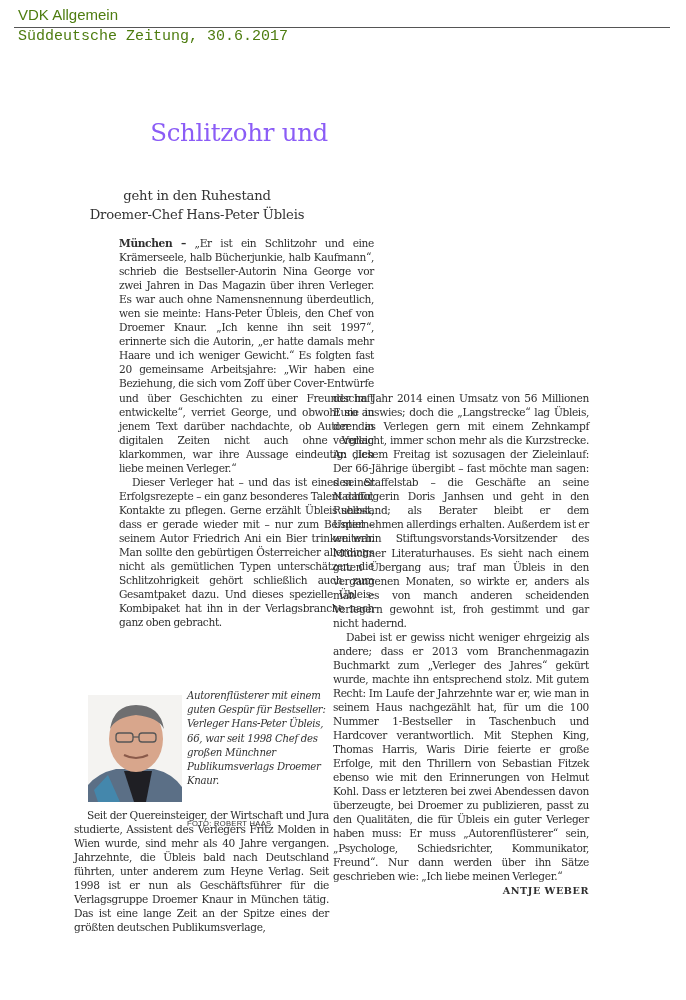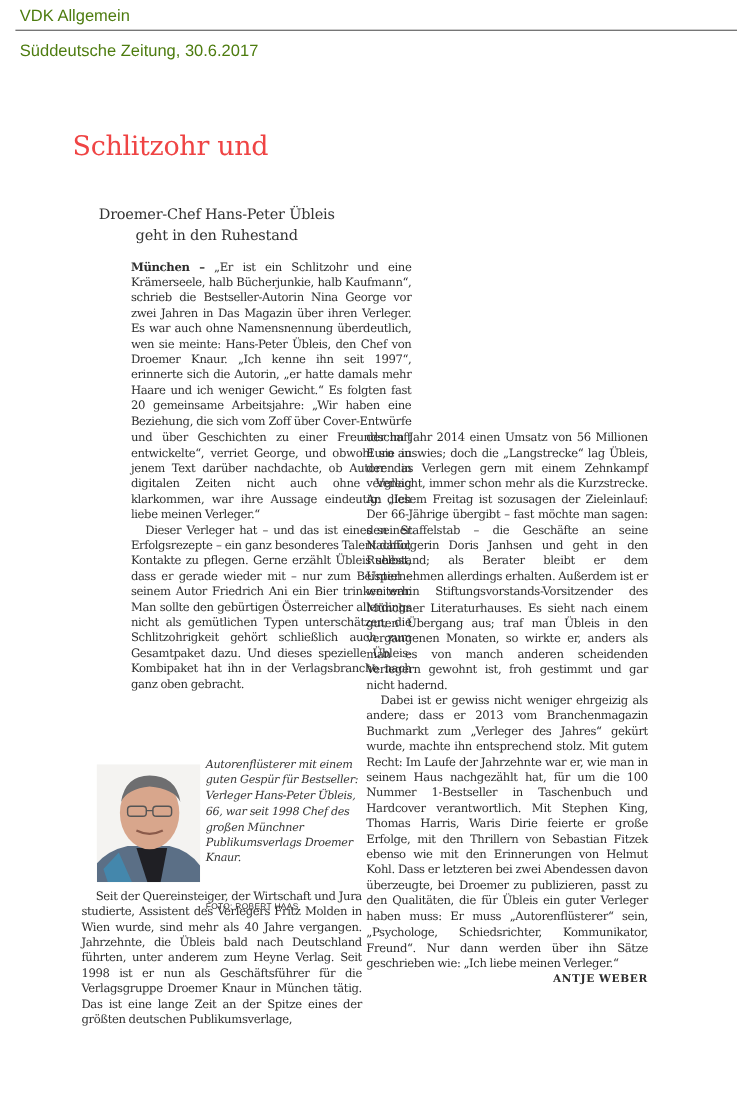--- a/index.html
+++ b/index.html
@@ -2,25 +2,25 @@
 <html><head>
 <meta charset="utf-8">
 <style>
   html, body { margin: 0; padding: 0; }
   body {
     width: 686px; height: 1000px; background: #ffffff; position: relative; overflow: hidden;
     color: #2a2a2a;
   }
   .hdr { position: absolute; left: 18px; font-family: "Liberation Sans", sans-serif; color: #4d7c0f; font-size: 15px; }
   #h1 { top: 6px; }
-  #h2 { top: 38px; }
+  #h2 { top: 28px; font-family: Liberation Mono, monospace; }
   .rule { position: absolute; left: 14px; width: 656px; height: 1px; background: #555; top: 27px; }
   #title {
-    position: absolute; left: 66px; top: 116px; width: 262px; text-align: left;
-    font-family: "DejaVu Serif", serif; font-size: 24.5px; line-height: 33px; color: #ef4444; letter-spacing: -0.3px;
+    position: absolute; left: 66px; top: 116px; width: 262px; text-align: right;
+    font-family: "DejaVu Serif", serif; font-size: 24.5px; line-height: 33px; color: #8b5cf6; letter-spacing: -0.3px;
   }
   #subtitle {
     position: absolute; left: 66px; top: 186px; width: 262px; text-align: center;
     font-family: "DejaVu Serif", serif; font-size: 13.2px; line-height: 19px; color: #333; letter-spacing: -0.2px;
   }
   .col {
     position: absolute; font-family: "DejaVu Serif", serif; font-size: 10.6px; line-height: 14.05px;
     text-align: justify; color: #2e2e2e; letter-spacing: -0.35px; word-spacing: -0.3px;
   }
   .col p { margin: 0; text-indent: 0; }
@@ -48,22 +48,22 @@
 <body>
 
 <div id="h1" class="hdr">VDK Allgemein</div>
 <div class="rule"></div>
 <div id="h2" class="hdr">Süddeutsche Zeitung, 30.6.2017</div>
 
 <div id="title">
   <div>Schlitzohr und</div>
 </div>
 <div id="subtitle">
+  <div>geht in den Ruhestand</div>
   <div>Droemer-Chef Hans-Peter Übleis</div>
-  <div>geht in den Ruhestand</div>
 </div>
 
 <div id="c1" class="col">
   <p><span class="dateline">München –</span> <span>„Er ist ein Schlitzohr und eine Krämerseele, halb Bücherjunkie, halb Kaufmann“, schrieb die Bestseller-Autorin Nina George vor zwei Jahren in Das Magazin über ihren Verleger. Es war auch ohne Namensnennung überdeutlich, wen sie meinte: Hans-Peter Übleis, den Chef von Droemer Knaur. „Ich kenne ihn seit 1997“, erinnerte sich die Autorin, „er hatte damals mehr Haare und ich weniger Gewicht.“ Es folgten fast 20 gemeinsame Arbeitsjahre: „Wir haben eine Beziehung, die sich vom Zoff über Cover-Entwürfe und über Geschichten zu einer Freundschaft entwickelte“, verriet George, und obwohl sie in jenem Text darüber nachdachte, ob Autoren in digitalen Zeiten nicht auch ohne Verlag klarkommen, war ihre Aussage eindeutig: „Ich liebe meinen Verleger.“</span></p>
   <p class="ind">Dieser Verleger hat – und das ist eines seiner Erfolgsrezepte – ein ganz besonderes Talent dafür, Kontakte zu pflegen. Gerne erzählt Übleis selbst, dass er gerade wieder mit – nur zum Beispiel – seinem Autor Friedrich Ani ein Bier trinken war. Man sollte den gebürtigen Österreicher allerdings nicht als gemütlichen Typen unterschätzen; die Schlitzohrigkeit gehört schließlich auch zum Gesamtpaket dazu. Und dieses spezielle Übleis-Kombipaket hat ihn in der Verlagsbranche nach ganz oben gebracht.</p>
 </div>
 
 <div id="photo">
   <svg width="94" height="107" viewBox="0 0 94 107">
     <rect width="94" height="107" fill="#f4f3f1"></rect>

